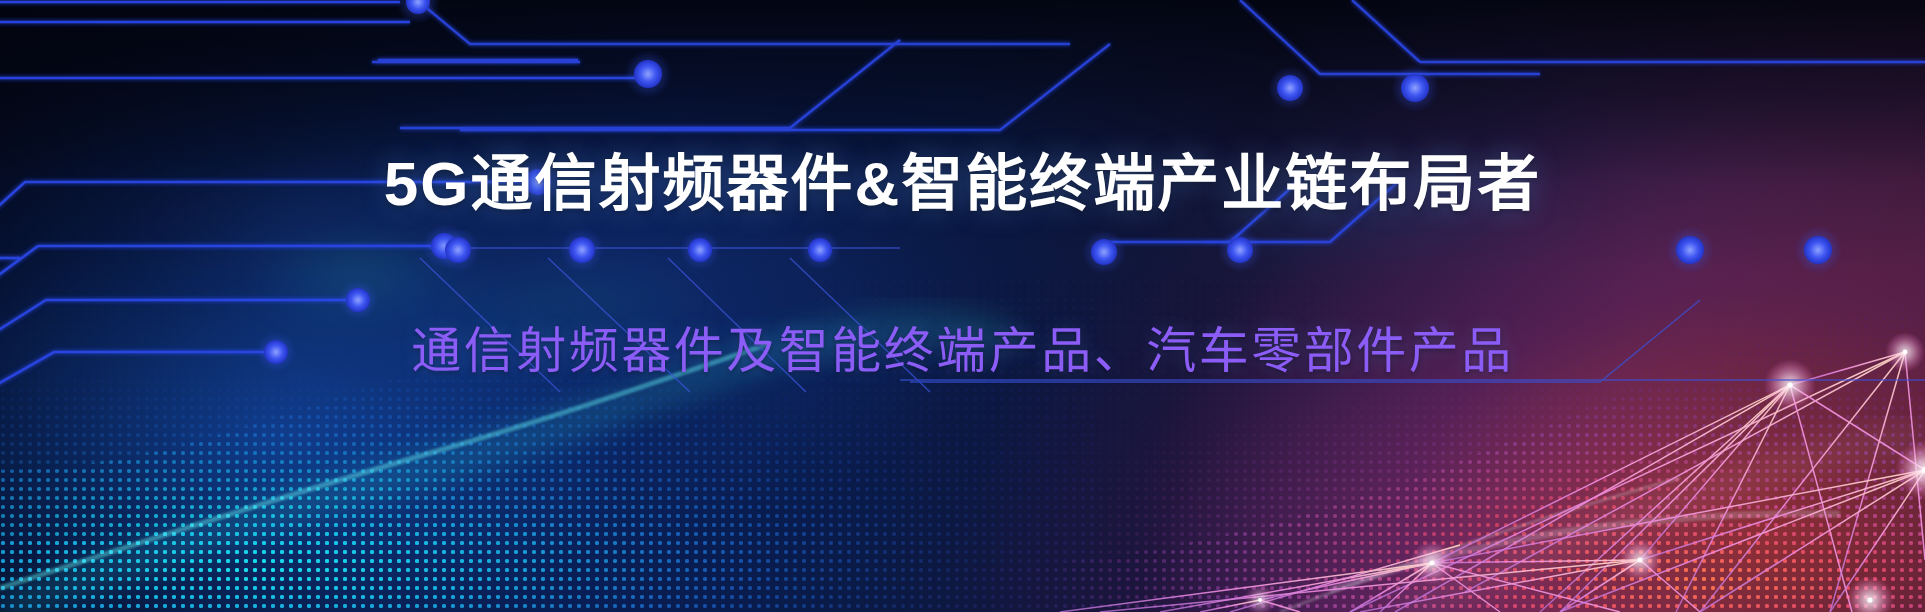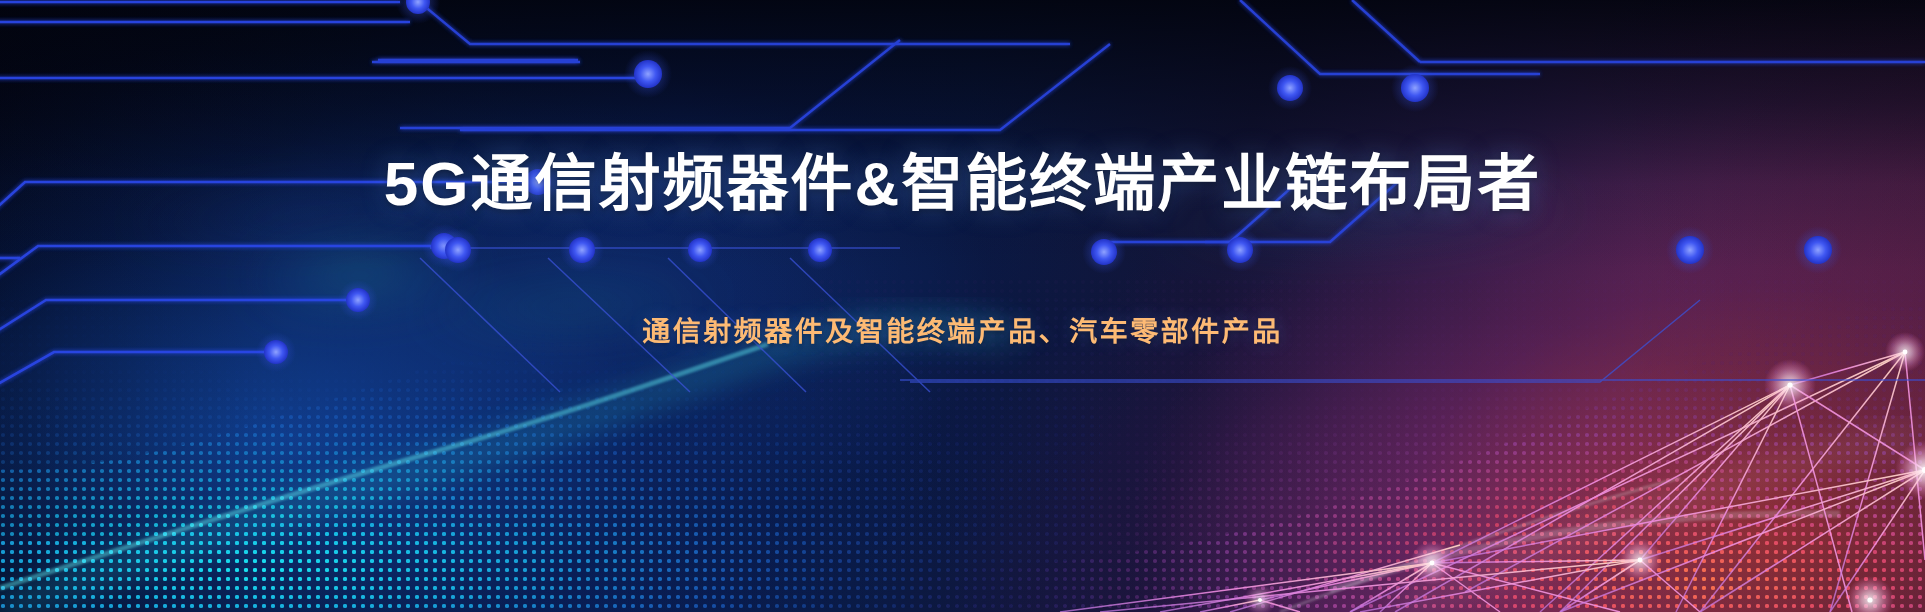--- a/index.html
+++ b/index.html
@@ -89,24 +89,24 @@
     color: #ffffff;
     letter-spacing: 2px;
     white-space: nowrap;
     text-shadow: 0 0 26px rgba(110,170,255,0.35), 0 2px 6px rgba(0,0,0,0.45);
   }
   #subtitle {
     margin-top: 50px;
     text-align: center;
   }
   .sub-line {
-    font-size: 28px;
+    font-size: 50px;
     line-height: 1.72;
-    font-weight: bold;
-    color: #fdba74;
+    font-weight: normal;
+    color: #8b5cf6;
     letter-spacing: 2.5px;
     white-space: nowrap;
     text-shadow: 0 0 16px rgba(90,150,240,0.30), 0 2px 5px rgba(0,0,0,0.40);
   }
 
   svg.art { position: absolute; inset: 0; width: 1925px; height: 612px; }
   #circuit-layer { z-index: 12; }
   #wave-layer    { z-index: 8; }
   #network-layer { z-index: 10; }
 </style>

